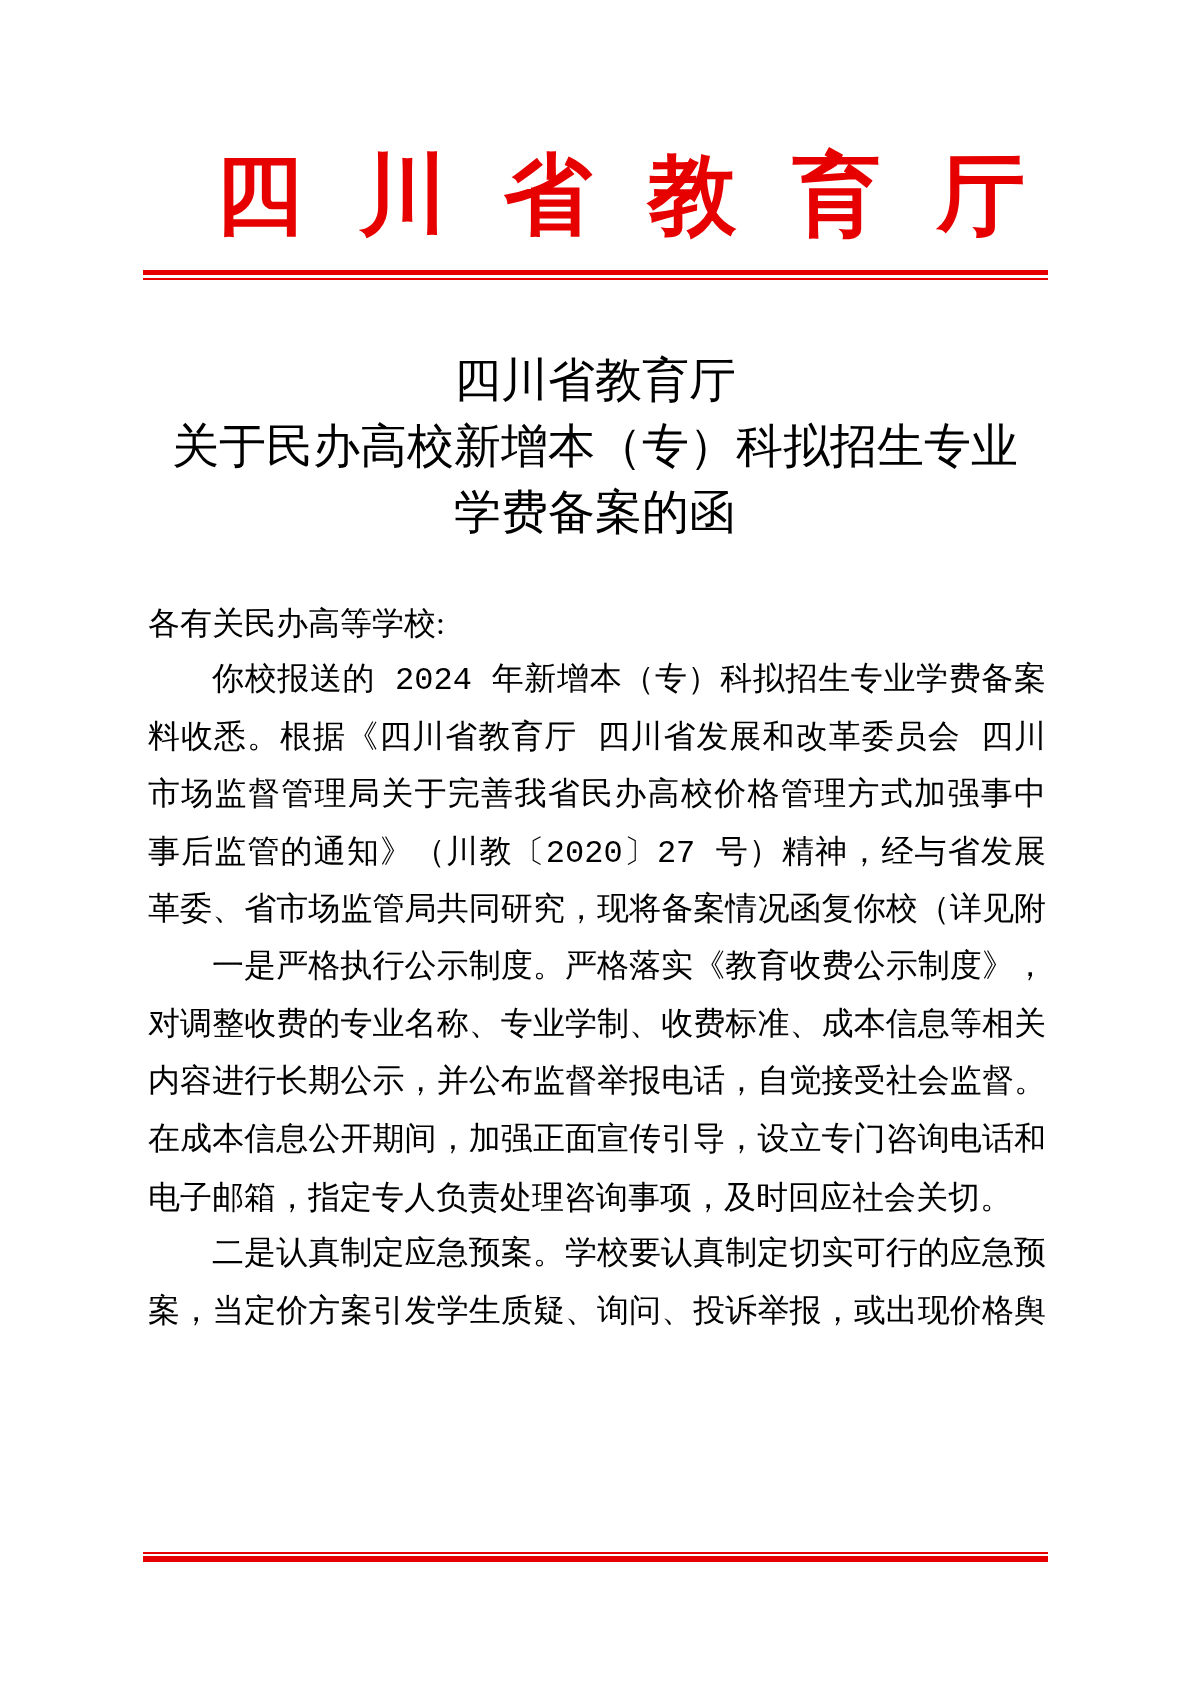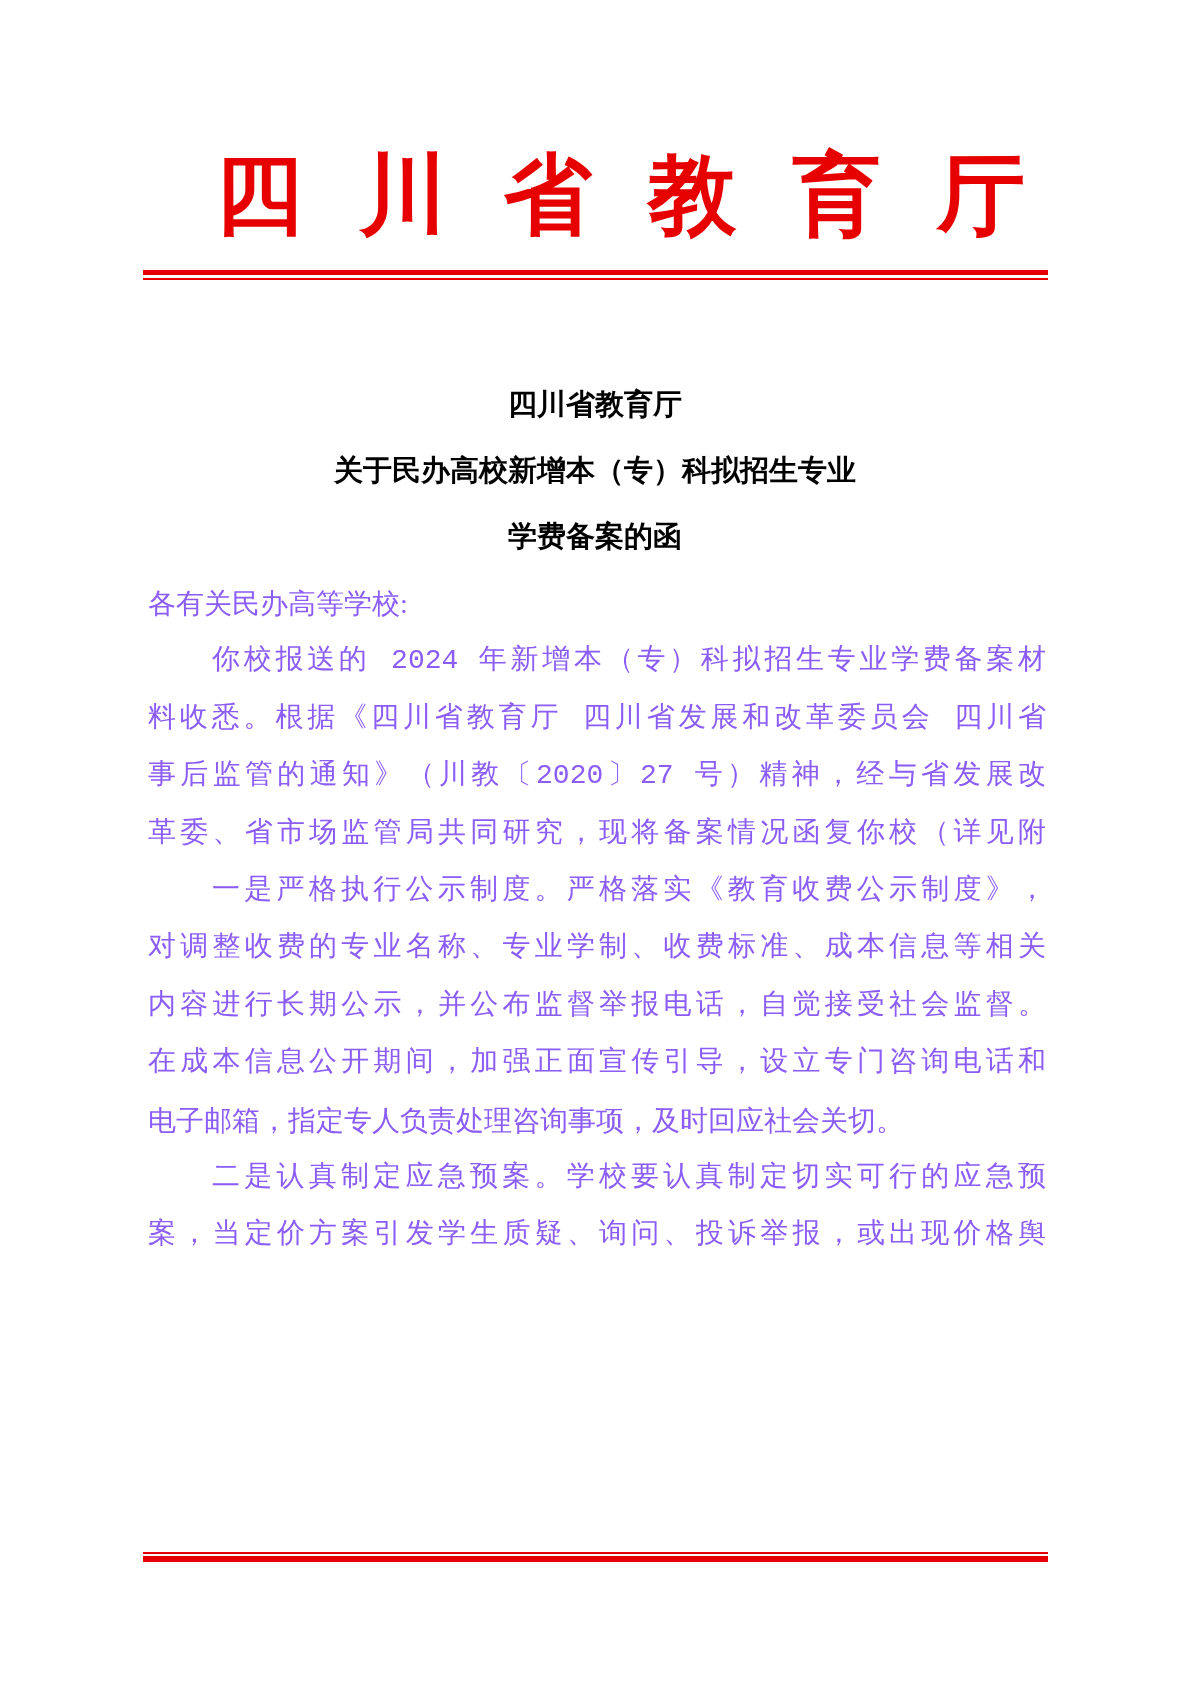--- a/index.html
+++ b/index.html
@@ -32,37 +32,37 @@
   .rule-bottom { top: 1552px; }
   .rule .bar { width: 100%; background: var(--accent, #e60000); }
   .rule .bar-thick { height: 5px; }
   .rule .bar-thin { height: 2px; }
   .rule-top .gap { height: 3px; }
   .rule-bottom .bar-thick { height: 6px; }
   .rule-bottom .gap { height: 2px; }
   
   .doc-title {
     position: absolute;
-    top: 371px;
+    top: 347px;
     left: 0;
     right: 0;
     text-align: center;
     color: #000;
-    font-size: 29px;
-    font-weight: 700;
+    font-size: 47px;
+    font-weight: 400;
   }
   .doc-title .title-line { height: 66px; line-height: 66px; white-space: nowrap; }
   
   .body-text {
     position: absolute;
-    top: 575px;
+    top: 595px;
     left: 148px;
     width: 898px;
-    color: #8b5cf6;
-    font-size: 28px;
+    color: #000000;
+    font-size: 32px;
     line-height: 57.4px;
   }
   .body-line { height: 57.4px; overflow: hidden; }
   .body-line.fill { text-align: justify; text-align-last: justify; font-family: Liberation Mono, monospace; }
   .body-line.endline { text-align: left; text-align-last: left; }
   .body-line.indent { text-indent: 64px; }
 </style>
 </head>
 <body>
 
@@ -87,20 +87,21 @@
     <div class="title-line">四川省教育厅</div>
     <div class="title-line">关于民办高校新增本（专）科拟招生专业</div>
     <div class="title-line">学费备案的函</div>
   </div>
 
   <div class="body-text">
     <div class="body-line endline">各有关民办高等学校:</div>
     <div id="body-lines">
         <div class="body-line fill indent">你校报送的 2024 年新增本（专）科拟招生专业学费备案材</div>
         <div class="body-line fill">料收悉。根据《四川省教育厅 四川省发展和改革委员会 四川省</div>
+        <div class="body-line fill">市场监督管理局关于完善我省民办高校价格管理方式加强事中</div>
         <div class="body-line fill">事后监管的通知》（川教〔2020〕27 号）精神，经与省发展改</div>
         <div class="body-line fill">革委、省市场监管局共同研究，现将备案情况函复你校（详见附</div>
         <div class="body-line fill indent">一是严格执行公示制度。严格落实《教育收费公示制度》，</div>
         <div class="body-line fill">对调整收费的专业名称、专业学制、收费标准、成本信息等相关</div>
         <div class="body-line fill">内容进行长期公示，并公布监督举报电话，自觉接受社会监督。</div>
         <div class="body-line fill">在成本信息公开期间，加强正面宣传引导，设立专门咨询电话和</div>
         <div class="body-line endline">电子邮箱，指定专人负责处理咨询事项，及时回应社会关切。</div>
         <div class="body-line fill indent">二是认真制定应急预案。学校要认真制定切实可行的应急预</div>
         <div class="body-line fill">案，当定价方案引发学生质疑、询问、投诉举报，或出现价格舆</div>
       </div>

